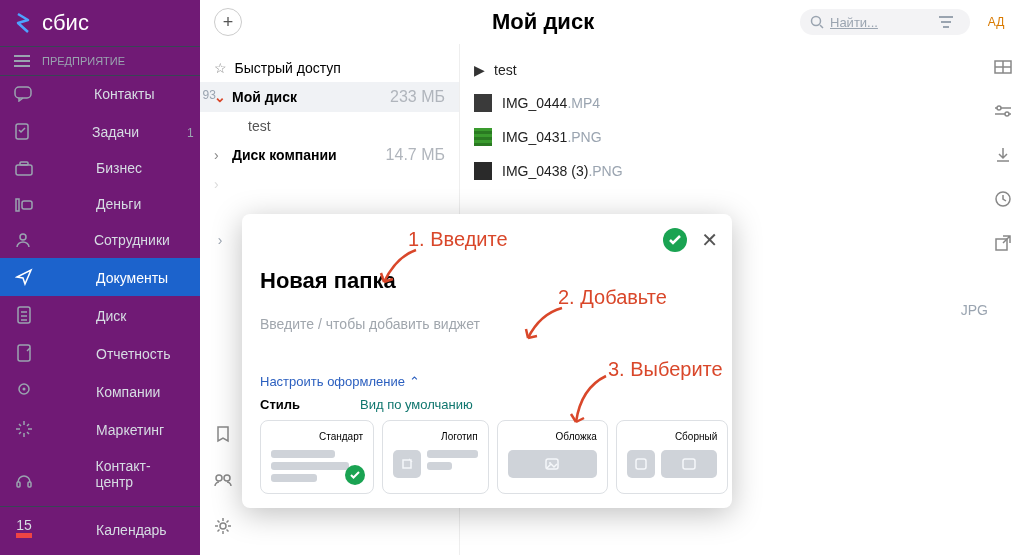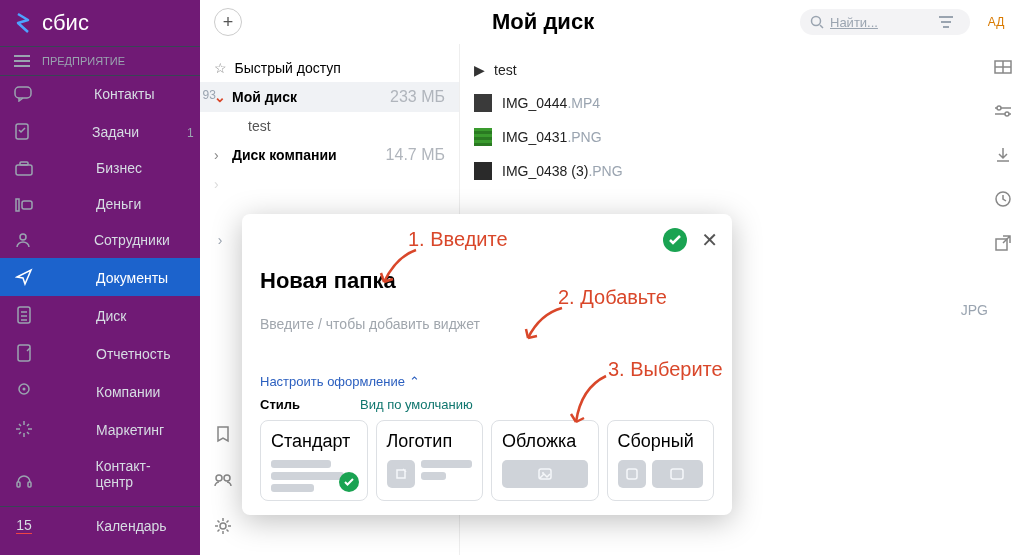--- a/index.html
+++ b/index.html
@@ -9,21 +9,21 @@
 .sidebar-header svg { margin-right: 10px; }
 .org-row { display: flex; align-items: center; color: #9aa4b0; font-size: 11px; padding: 8px 14px; border-top: 1px solid #394555; border-bottom: 1px solid #394555; }
 .org-row svg { margin-right: 12px; }
 .nav { list-style: none; }
 .nav li { display: flex; align-items: flex-end; padding: 10px 14px; font-size: 14px; color: #d6dce3; cursor: pointer; position: relative; gap: 48px; }
 .nav li.active { background: #1c63cc; color: #fff; }
 .nav li .ico { width: 20px; display: flex; justify-content: center; margin-right: 14px; }
 .nav li .badge { margin-left: auto; font-size: 12px; color: #9aa4b0; }
 .nav li .chev { margin-left: auto; color: #9aa4b0; }
 .nav li:last-child { border-top: 1px solid #394555; margin-top: 6px;}
-.nav li:last-child .ico span { border-bottom: 1px solid #ef4444; }
+.nav li:last-child .ico span { border-bottom: 5px solid #ef4444; }
 .main { flex: 1; display: flex; flex-direction: column; }
 .topbar { height: 44px; display: flex; align-items: center; padding: 0 14px; }
 .topbar .addbtn { width: 28px; height: 28px; border-radius: 50%; border: 1px solid #ccc; display: flex; align-items: center; justify-content: center; font-size: 18px; color: #555; cursor: pointer; }
 .topbar .title { font-size: 22px; font-weight: 700; margin-left: 250px; }
 .topbar .search { margin-left: auto; width: 170px; height: 26px; background: #f3f3f5; border-radius: 13px; display: flex; align-items: center; padding: 0 10px; color: #9aa4b0; font-size: 13px; text-decoration: underline; }
 .topbar .search svg { margin-right: 6px; }
 .topbar .search .filter { margin-left: auto; }
 .topbar .avatar { width: 28px; height: 28px; border-radius: 50%; margin-left: 12px; display: flex; align-items: center; justify-content: center; font-size: 12px; color: #d97a00; }
 .content { flex: 1; display: flex; }
 .tree { width: 260px; border-right: 1px solid #eee; padding: 10px 0; font-size: 14px; }
@@ -48,21 +48,21 @@
 .close-btn { font-size: 20px; color: #555; cursor: pointer; line-height: 1; }
 .modal h2 { font-size: 22px; font-weight: 700; margin: 36px 0 22px; }
 .modal .widget { color: #a0a6ad; font-size: 14px; margin-bottom: 40px; }
 .modal .configure { color: #2b5fbf; font-size: 13px; margin-bottom: 8px; display: inline-flex; align-items: center; cursor: pointer; }
 .modal .configure .up { margin-left: 4px; }
 .modal .labels { display: flex; gap: 60px; font-size: 13px; margin-bottom: 8px;}
 .modal .labels .l1 { font-weight: 600;}
 .modal .labels .l2 { color: #0f766e;}
 .cards { display: flex; gap: 8px;}
 .card { flex: 1; border: 1px solid #dde0e4; border-radius: 8px; padding: 10px 10px 8px; position: relative; cursor: pointer; min-height: 74px;}
-.card .ctitle { font-size: 18px; margin-bottom: 8px;}
+.card .ctitle { font-size: 10px; margin-bottom: 8px; margin-left: 48px;}
 .card .check { position: absolute; right: 8px; bottom: 8px; width: 20px; height: 20px; border-radius: 50%; background: #1aa352; display: flex; align-items: center; justify-content: center;}
 .card .skeleton { display: flex; flex-direction: column; gap: 4px;}
 .card .sk-line { height: 8px; background: #cfd3d9; border-radius: 3px;}
 .card .sk-line.w1 { width: 70%;}
 .card .sk-line.w2 { width: 85%;}
 .card .sk-line.w3 { width: 50%;}
 .card .sk-box { width: 28px; height: 28px; background: #cfd3d9; border-radius: 5px; display:flex; align-items:center; justify-content:center;}
 .card .sk-cover { height: 28px; background: #cfd3d9; border-radius: 5px; width: 100%; display:flex; align-items:center; justify-content:center;}
 .card .row2 { display: flex; gap: 6px;}
 .card .col { display:flex; flex-direction:column; gap:4px; flex:1;}

